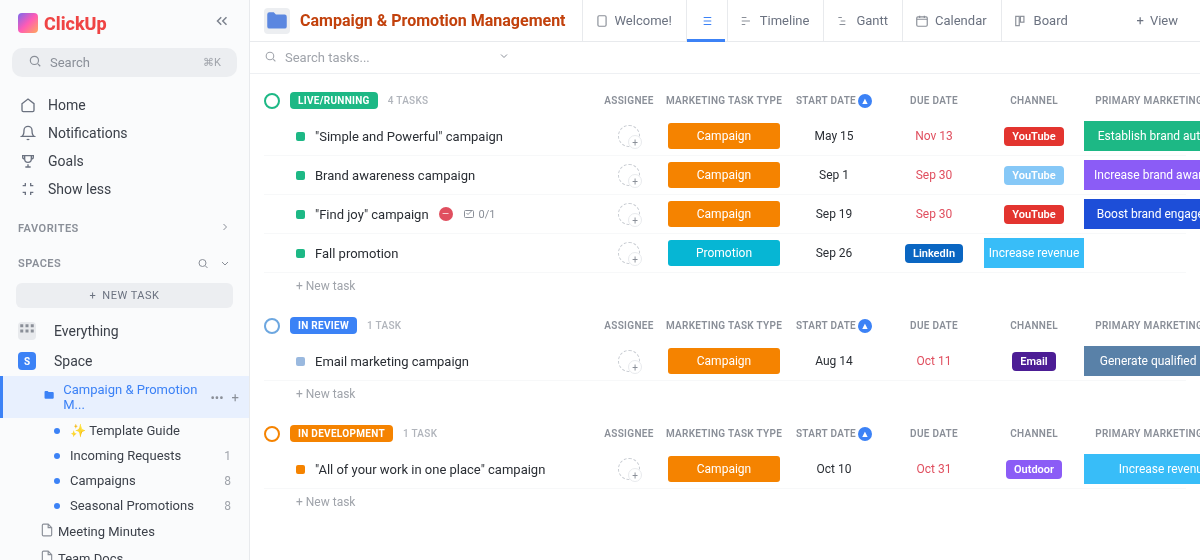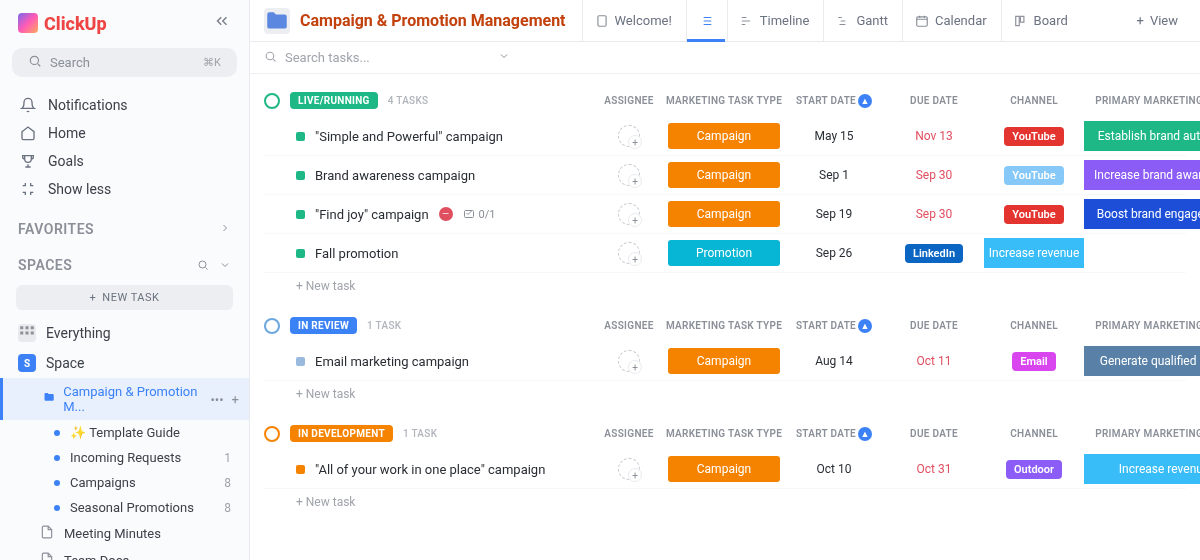--- a/index.html
+++ b/index.html
@@ -8,33 +8,33 @@
 .sidebar-top { padding: 12px 18px; display: flex; align-items: center; justify-content: space-between; }
 .logo { display: flex; align-items: center; gap: 6px; font-weight: 800; font-size: 18px; color: #ef4444; }
 .logo-mark { width: 20px; height: 20px; border-radius: 4px; background: linear-gradient(135deg,#7b68ee,#ff5bb5,#ffa95b); display:flex; align-items:center; justify-content:center; }
 .collapse-btn { color: #7c828d; cursor: pointer; }
 .search-box { margin: 2px 12px 10px; background: #eceef1; border-radius: 10px; display: flex; align-items: center; padding: 6px 16px; color: #8a8f98; font-size: 13px; }
 .search-box .glass { margin-right: 8px; }
 .search-box .kbd { margin-left: auto; font-size: 11px; color: #a0a4ab; }
 .nav-list { padding: 4px 8px; }
 .nav-item { display: flex; align-items: center; gap: 12px; padding: 6px 12px; color: #3c414a; font-size: 14px; border-radius: 6px; cursor: pointer; }
 .nav-icon { width: 16px; height: 16px; color: #6b7280; display:flex; align-items:center; justify-content:center; }
-.section-header { display:flex; align-items:center; justify-content:space-between; padding: 14px 18px 6px; font-size: 14px; letter-spacing: .5px; color: #8a8f98; font-weight: 600; }
+.section-header { display:flex; align-items:center; justify-content:space-between; padding: 14px 18px 6px; font-size: 11px; letter-spacing: .5px; color: #8a8f98; font-weight: 600; }
 .section-header .chev { color:#8a8f98; }
 .new-space { margin: 6px 16px; background:#eceef1; border-radius:6px; text-align:center; font-size:11px; letter-spacing:.5px; color:#6b7280; padding:6px; cursor:pointer; display:flex; align-items:center; justify-content:center; gap:6px; }
 .space-list { padding: 2px 0; }
-.space-item { display:flex; align-items:center; gap:10px; padding: 6px 18px; font-size: 14px; color:#3c414a; cursor:pointer; }
+.space-item { display:flex; align-items:center; gap:18px; padding: 6px 18px; font-size: 14px; color:#3c414a; cursor:pointer; }
 .space-item .sq { width:18px; height:18px; border-radius:4px; display:flex; align-items:center; justify-content:center; font-size:10px; color:#fff; font-weight:700; }
 .folder-item { display:flex; align-items:center; gap:8px; padding: 6px 10px 6px 40px; font-size:13px; color:#3c82f6; background:#e8f0fe; border-left:3px solid #3c82f6; }
 .folder-item .more { margin-left:auto; color:#8a8f98; cursor:pointer; }
 .folder-item .plus { color:#8a8f98; cursor:pointer; }
 .sub-item { display:flex; align-items:center; gap:10px; padding: 5px 18px 5px 54px; font-size:13px; color:#3c414a; cursor:pointer; }
 .sub-item .dot { width:6px; height:6px; border-radius:50%; background:#3c82f6; }
 .sub-item .count { margin-left:auto; color:#a0a4ab; font-size:12px; }
-.doc-item { display:flex; align-items:center; gap:10px; padding: 5px 18px 5px 40px; font-size:13px; color:#3c414a; cursor:pointer; }
+.doc-item { display:flex; align-items:center; gap:4px; padding: 5px 18px 5px 40px; font-size:13px; color:#3c414a; cursor:pointer; }
 .main { flex:1; display:flex; flex-direction:column; overflow:hidden; }
 .topbar { display:flex; align-items:center; border-bottom:1px solid #e8eaed; height:42px; padding: 0 14px; gap:4px; }
 .title-group { display:flex; align-items:center; gap:10px; margin-right: 12px; }
 .title-folder { width:26px; height:26px; background:#eceef1; border-radius:4px; display:flex; align-items:center; justify-content:center; color:#5b87e0; }
 .page-title { font-weight:700; font-size:16px; color:#c2410c; }
 .tabs { display:flex; align-items:center; gap:2px; height:100%; }
 .tab { display:flex; align-items:center; gap:6px; padding: 0 12px; height:100%; font-size:13px; color:#6b7280; cursor:pointer; border-left:1px solid #e8eaed; position:relative; }
 .tab:first-child { border-left:1px solid #e8eaed; }
 .tab.active { color:#3c82f6; }
 .tab.active::after { content:''; position:absolute; left:0; right:0; bottom:-1px; height:3px; background:#3c82f6; }
@@ -90,32 +90,32 @@
           <path d="M21 21l-4-4"></path>
         </svg>
     </span>
     <span>Search</span>
     <span class="kbd">⌘K</span>
   </div>
   <div class="nav-list">
     <div class="nav-item">
       <span class="nav-icon">
           <svg viewBox="0 0 24 24" fill="none" stroke="currentColor" stroke-width="2">
-            <path d="M18 8a6 6 0 10-12 0c0 7-3 9-3 9h18s-3-2-3-9M13.7 21a2 2 0 01-3.4 0"></path>
-          </svg>
-        </span>
-      <span>Notifications</span>
+            <path d="M3 10l9-7 9 7v10a2 2 0 01-2 2H5a2 2 0 01-2-2V10z"></path>
+          </svg>
+        </span>
+      <span>Home</span>
     </div>
     <div class="nav-item">
       <span class="nav-icon">
           <svg viewBox="0 0 24 24" fill="none" stroke="currentColor" stroke-width="2">
-            <path d="M3 10l9-7 9 7v10a2 2 0 01-2 2H5a2 2 0 01-2-2V10z"></path>
-          </svg>
-        </span>
-      <span>Home</span>
+            <path d="M18 8a6 6 0 10-12 0c0 7-3 9-3 9h18s-3-2-3-9M13.7 21a2 2 0 01-3.4 0"></path>
+          </svg>
+        </span>
+      <span>Notifications</span>
     </div>
     <div class="nav-item">
       <span class="nav-icon">
           <svg viewBox="0 0 24 24" fill="none" stroke="currentColor" stroke-width="2">
             <path d="M8 21h8M12 17v4M7 4h10v5a5 5 0 01-10 0V4zM7 4H4v2a3 3 0 003 3M17 4h3v2a3 3 0 01-3 3"></path>
           </svg>
         </span>
       <span>Goals</span>
     </div>
     <div class="nav-item">
@@ -391,21 +391,21 @@
               <span>Email marketing campaign</span>
             </div>
             <div class="assignee">
               <span class="assignee-circle"></span>
             </div>
             <div>
               <div class="pill" style="background:#f58300">Campaign</div>
             </div>
             <div class="cell">Aug 14</div>
             <div class="cell"><span class="date-red">Oct 11</span></div>
-            <div class="cell"><span class="ch-badge" style="background:#d946ef">Email</span></div>
+            <div class="cell"><span class="ch-badge" style="background:#4c1d95">Email</span></div>
             <div class="goal-pill" style="background:#5981a8">Generate qualified leads</div>
           </div>
         </div>
       <div class="new-task">+ New task</div>
     </div>
 
     <div class="group">
       <div class="group-header">
         <div class="left">
           <span class="status-circle" style="border-color:#f58300"></span>

